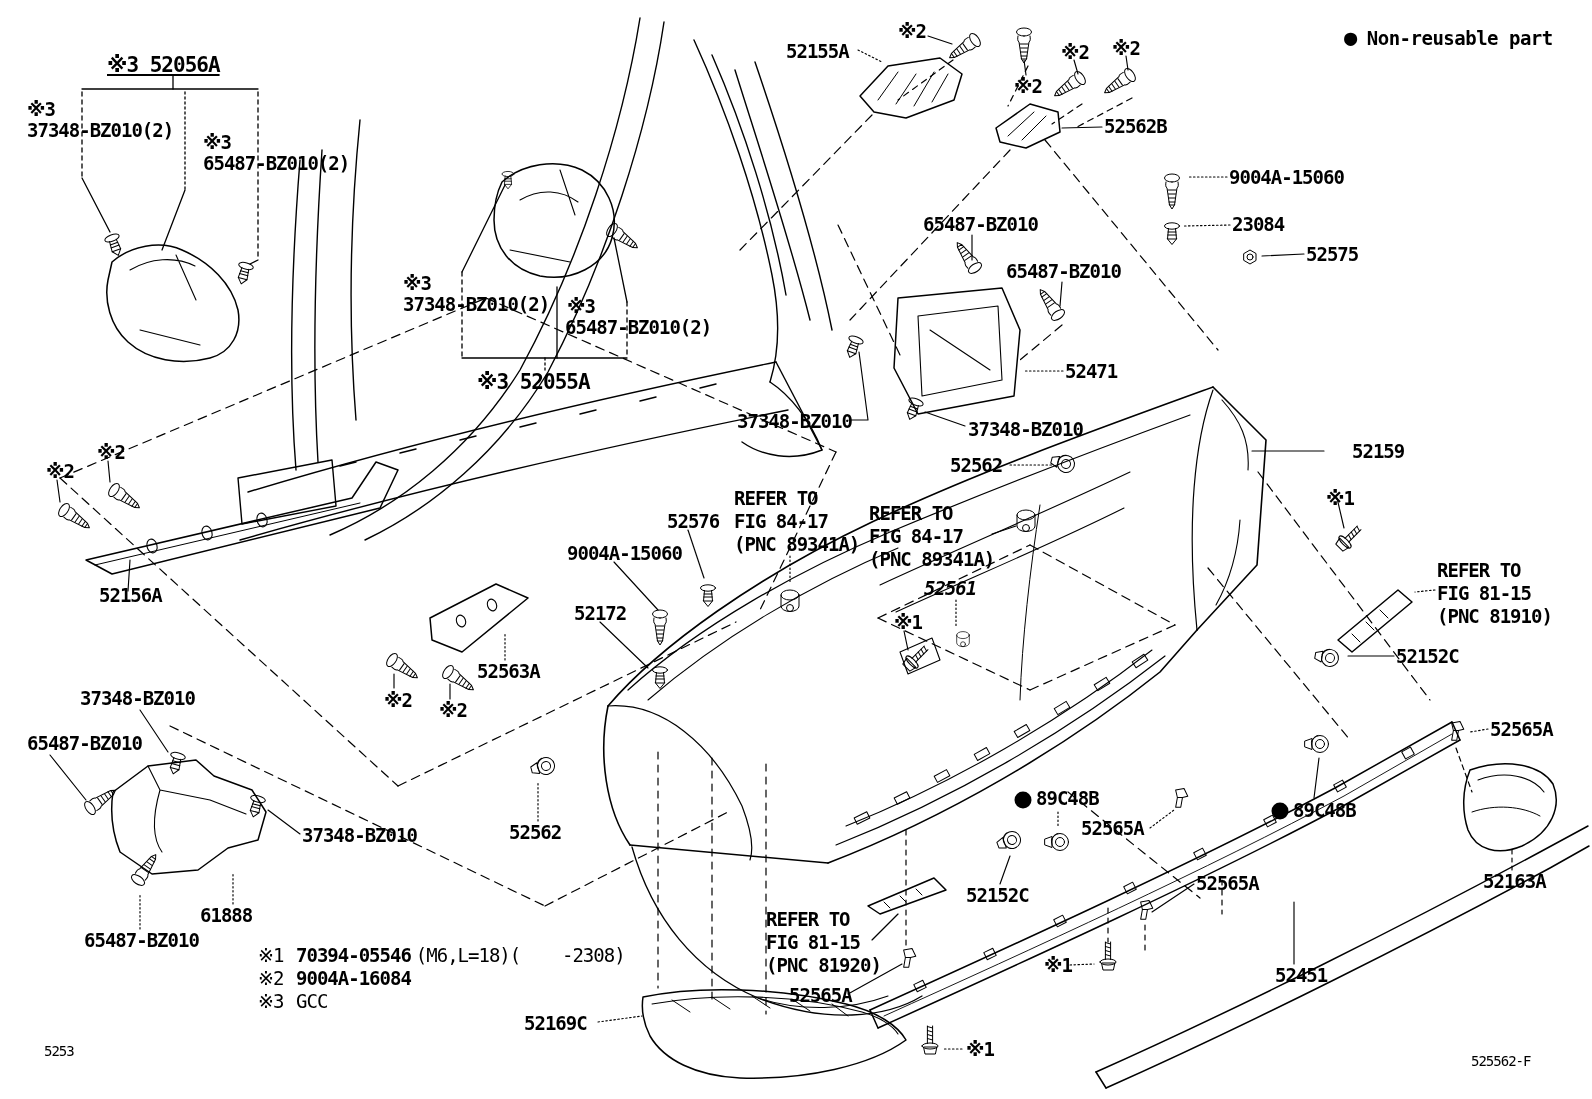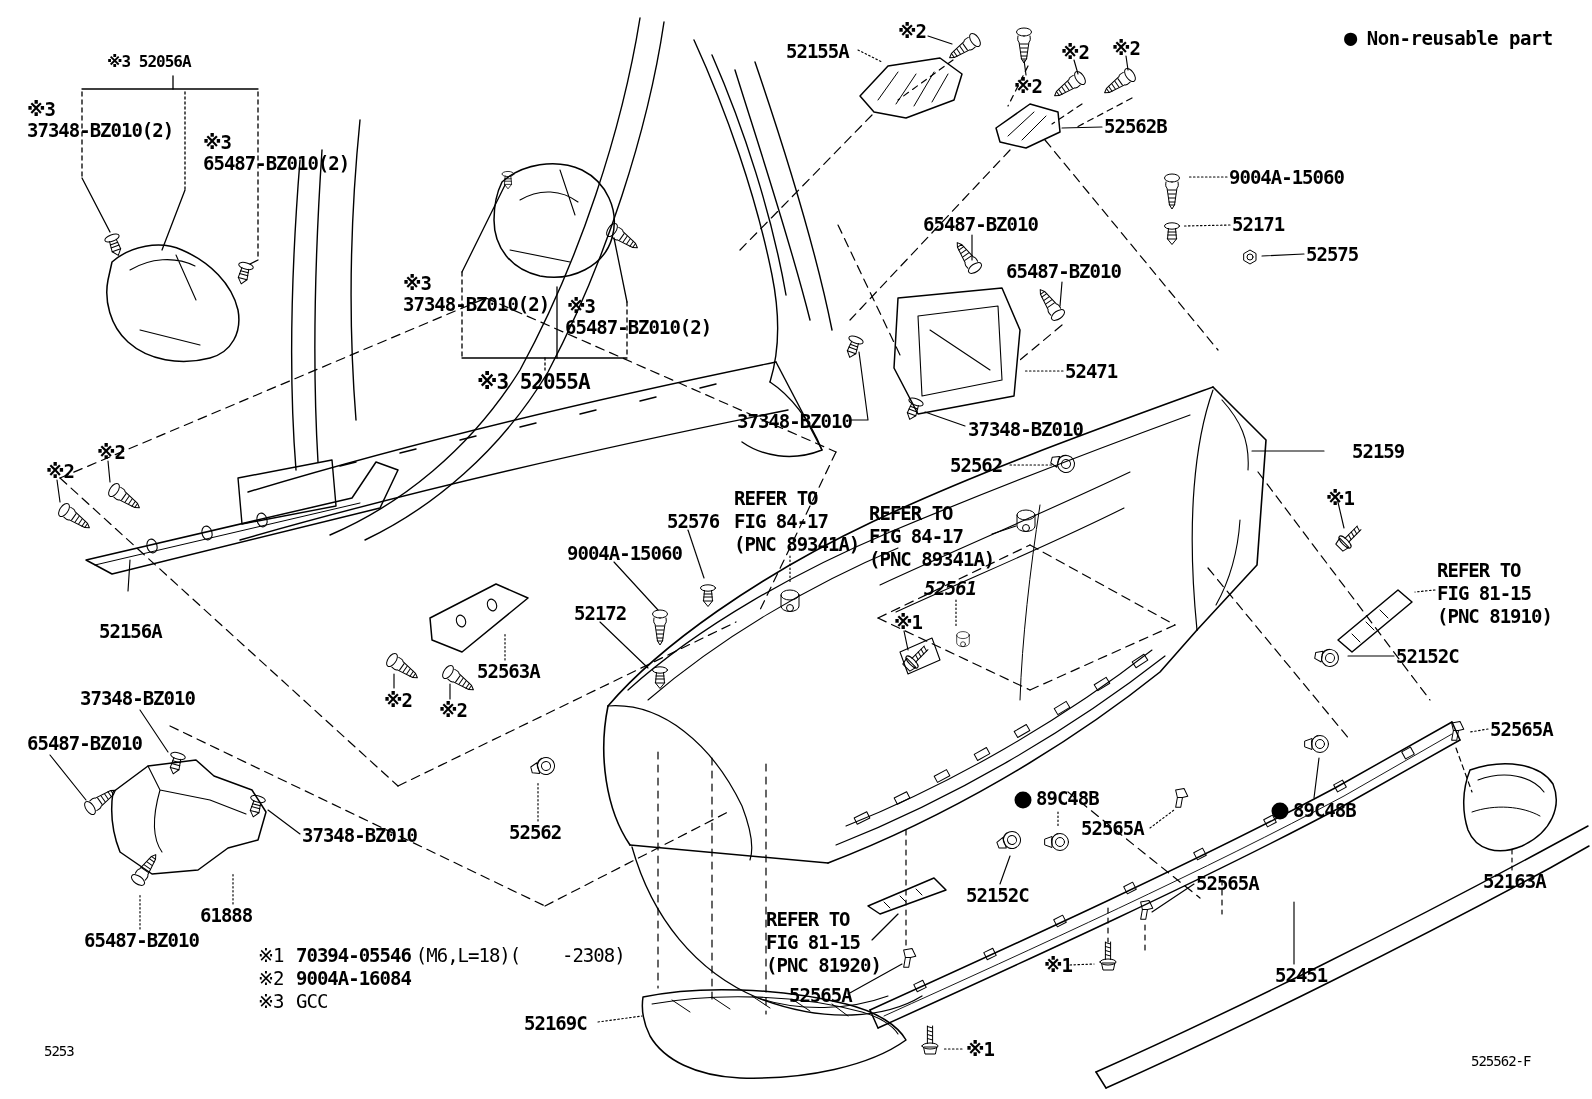--- a/index.html
+++ b/index.html
@@ -362,33 +362,33 @@
       <span class="fn-marker">※3</span>
       <span class="fn-part normal">GCC</span>
       <span class="fn-note"></span>
     </div>
   </div>
 
   <div class="corner-id" style="left:44px;top:1043px;">5253</div>
   <div class="corner-id" style="left:1471px;top:1053px;">525562-F</div>
 
   <div id="labels-layer">
-      <div class="part-label" style="left: 107px; top: 54px; font-size: 16px;">※3 52056A</div>
+      <div class="part-label" style="left: 107px; top: 54px; font-size: 21px; text-decoration: underline;">※3 52056A</div>
       <div class="part-label" style="left: 27px; top: 100px;">※3</div>
       <div class="part-label" style="left: 27px; top: 121px;">37348-BZ010(2)</div>
       <div class="part-label" style="left: 203px; top: 133px;">※3</div>
       <div class="part-label" style="left: 203px; top: 154px;">65487-BZ010(2)</div>
       <div class="part-label" style="left: 786px; top: 42px; text-align: right;">52155A</div>
       <div class="part-label" style="left: 898px; top: 22px;">※2</div>
       <div class="part-label" style="left: 1014px; top: 77px;">※2</div>
       <div class="part-label" style="left: 1061px; top: 43px;">※2</div>
       <div class="part-label" style="left: 1112px; top: 39px;">※2</div>
       <div class="part-label" style="left: 1104px; top: 117px;">52562B</div>
       <div class="part-label" style="left: 1229px; top: 168px;">9004A-15060</div>
-      <div class="part-label" style="left: 1232px; top: 215px;">52171</div>
+      <div class="part-label" style="left: 1232px; top: 215px;">23084</div>
       <div class="part-label" style="left: 1306px; top: 245px;">52575</div>
       <div class="part-label" style="left: 403px; top: 274px;">※3</div>
       <div class="part-label" style="left: 403px; top: 295px;">37348-BZ010(2)</div>
       <div class="part-label" style="left: 567px; top: 297px;">※3</div>
       <div class="part-label" style="left: 565px; top: 318px;">65487-BZ010(2)</div>
       <div class="part-label" style="left: 477px; top: 371px; font-size: 21px; text-align: right;">※3 52055A</div>
       <div class="part-label" style="left: 923px; top: 215px;">65487-BZ010</div>
       <div class="part-label" style="left: 1006px; top: 262px;">65487-BZ010</div>
       <div class="part-label" style="left: 1065px; top: 362px;">52471</div>
       <div class="part-label" style="left: 737px; top: 412px;">37348-BZ010</div>
@@ -407,21 +407,21 @@
       <div class="part-label" style="left: 734px; top: 535px;">(PNC 89341A)</div>
       <div class="part-label" style="left: 869px; top: 504px;">REFER TO</div>
       <div class="part-label" style="left: 869px; top: 527px;">FIG 84-17</div>
       <div class="part-label" style="left: 869px; top: 550px;">(PNC 89341A)</div>
       <div class="part-label" style="left: 567px; top: 544px;">9004A-15060</div>
       <div class="part-label" style="left: 574px; top: 604px;">52172</div>
       <div class="part-label" style="left: 924px; top: 579px; font-style: italic;">52561</div>
       <div class="part-label" style="left: 894px; top: 613px;">※1</div>
       <div class="part-label" style="left: 46px; top: 462px;">※2</div>
       <div class="part-label" style="left: 97px; top: 443px;">※2</div>
-      <div class="part-label" style="left: 99px; top: 622px;">52156A</div>
+      <div class="part-label" style="left: 99px; top: 586px;">52156A</div>
       <div class="part-label" style="left: 80px; top: 689px;">37348-BZ010</div>
       <div class="part-label" style="left: 477px; top: 662px;">52563A</div>
       <div class="part-label" style="left: 384px; top: 691px;">※2</div>
       <div class="part-label" style="left: 439px; top: 701px;">※2</div>
       <div class="part-label" style="left: 27px; top: 734px;">65487-BZ010</div>
       <div class="part-label" style="left: 302px; top: 826px;">37348-BZ010</div>
       <div class="part-label" style="left: 200px; top: 906px;">61888</div>
       <div class="part-label" style="left: 84px; top: 931px;">65487-BZ010</div>
       <div class="part-label" style="left: 509px; top: 823px;">52562</div>
       <div class="part-label" style="left: 766px; top: 910px;">REFER TO</div>

